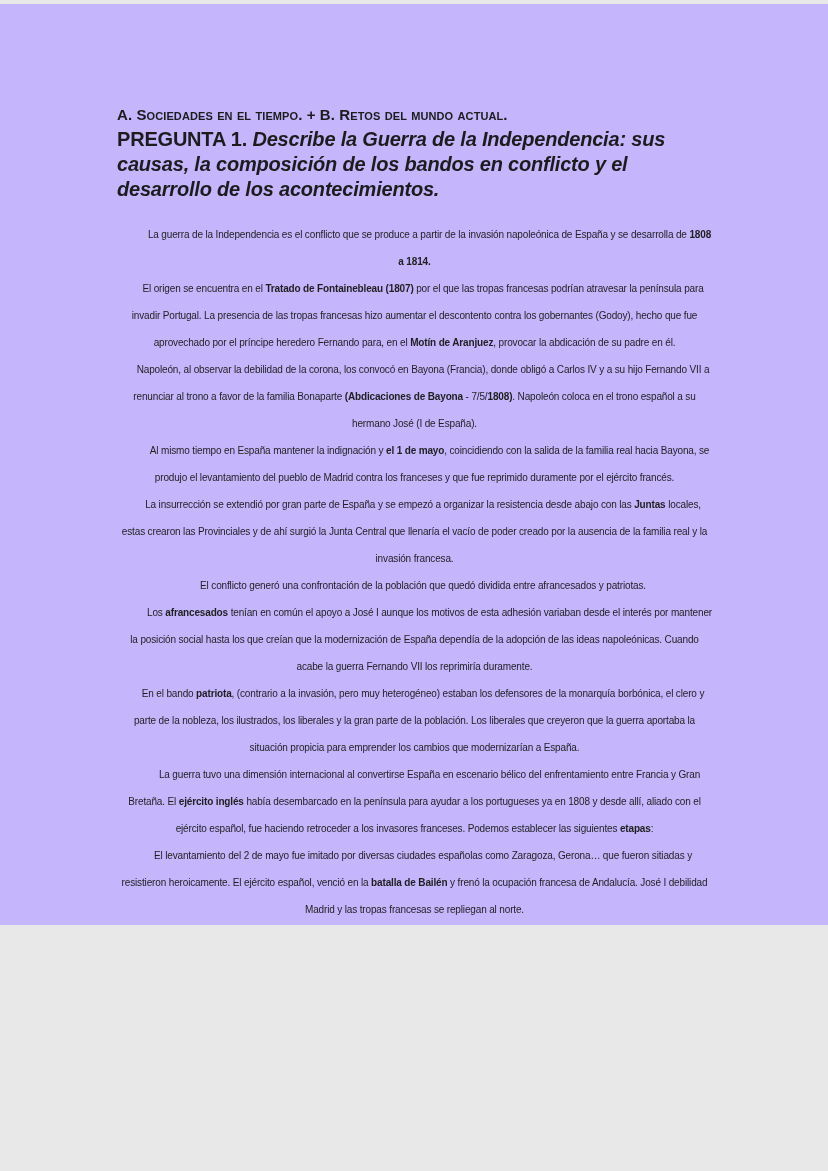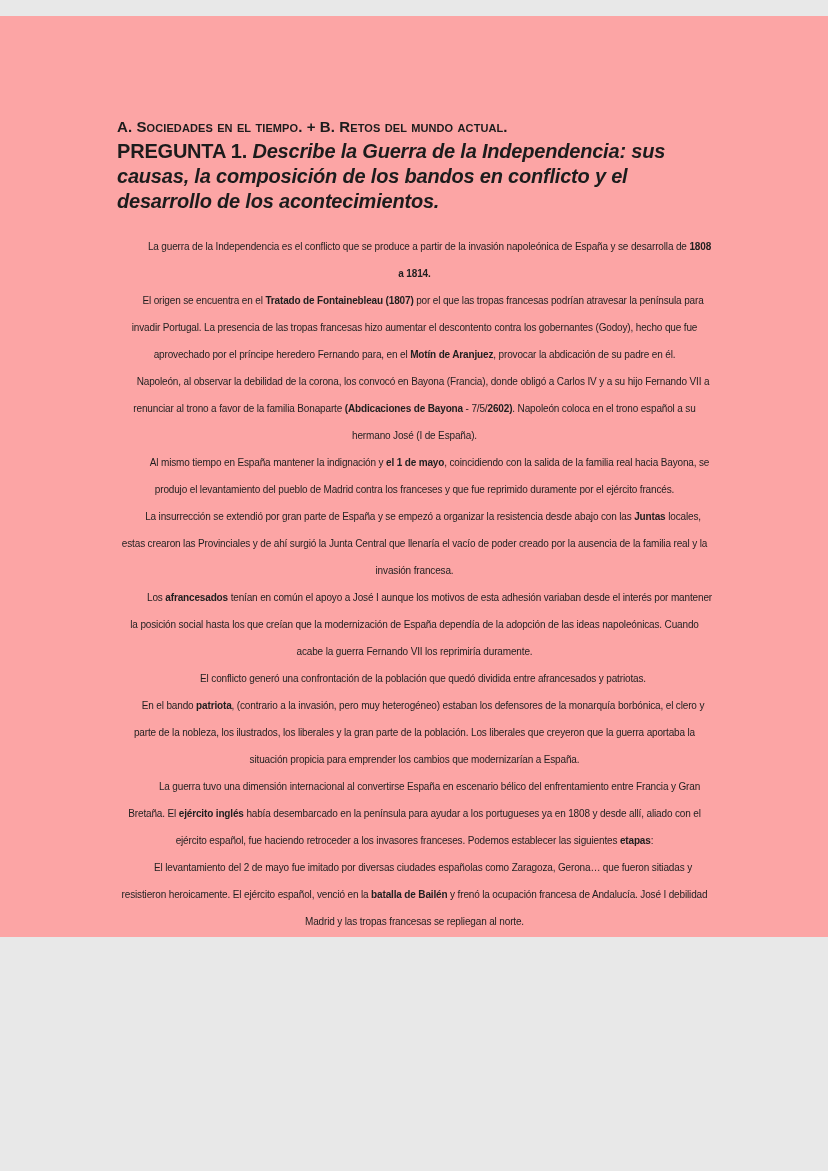--- a/index.html
+++ b/index.html
@@ -4,22 +4,22 @@
 <style>
   html, body {
     margin: 0;
     padding: 0;
     background: #e8e8e8;
   }
   .page {
     position: relative;
     width: 828px;
     height: 921px;
-    margin: 16px auto;
-    background: #fca5a5;
+    margin: 4px auto;
+    background: #c4b5fd;
     color: #1f1f1f;
     font-family: "Liberation Sans", sans-serif;
     overflow: hidden;
     box-sizing: border-box;
     padding: 101px 116px 0 117px;
   }
   .kicker {
     font-weight: 700;
     font-size: 15px;
     line-height: 20px;
@@ -57,23 +57,23 @@
 <body>
 
 <div class="page">
   <div class="kicker">A. Sociedades en el tiempo. + B. Retos del mundo actual.</div>
 
   <h1 class="title"><span>PREGUNTA 1. </span><span class="q">Describe la Guerra de la Independencia: sus causas, la composición de los bandos en conflicto y el desarrollo de los acontecimientos.</span></h1>
 
   <div class="doc-body">
       <p class="para ind-lg"><span>La guerra de la Independencia es el conflicto que se produce a partir de la invasión napoleónica de España y se desarrolla de </span><b>1808 a 1814.</b></p>
       <p class="para ind-sm"><span>El origen se encuentra en el </span><b>Tratado de Fontainebleau</b><span> </span><b>(1807)</b><span> por el que las tropas francesas podrían atravesar la península para invadir Portugal. La presencia de las tropas francesas hizo aumentar el descontento contra los gobernantes (Godoy), hecho que fue aprovechado por el príncipe heredero Fernando para, en el </span><b>Motín de Aranjuez</b><span>, provocar la abdicación de su padre en él.</span></p>
-      <p class="para ind-sm"><span>Napoleón, al observar la debilidad de la corona, los convocó en Bayona (Francia), donde obligó a Carlos IV y a su hijo Fernando VII a renunciar al trono a favor de la familia Bonaparte </span><b>(Abdicaciones de Bayona</b><span> - 7/5/</span><b>2602)</b><span>. Napoleón coloca en el trono español a su hermano José (I de España).</span></p>
+      <p class="para ind-sm"><span>Napoleón, al observar la debilidad de la corona, los convocó en Bayona (Francia), donde obligó a Carlos IV y a su hijo Fernando VII a renunciar al trono a favor de la familia Bonaparte </span><b>(Abdicaciones de Bayona</b><span> - 7/5/</span><b>1808)</b><span>. Napoleón coloca en el trono español a su hermano José (I de España).</span></p>
       <p class="para ind-lg"><span>Al mismo tiempo en España mantener la indignación y </span><b>el 1 de mayo</b><span>, coincidiendo con la salida de la familia real hacia Bayona, se produjo el levantamiento del pueblo de Madrid contra los franceses y que fue reprimido duramente por el ejército francés.</span></p>
       <p class="para ind-sm"><span>La insurrección se extendió por gran parte de España y se empezó a organizar la resistencia desde abajo con las </span><b>Juntas</b><span> locales, estas crearon las Provinciales y de ahí surgió la Junta Central que llenaría el vacío de poder creado por la ausencia de la familia real y la invasión francesa.</span></p>
+      <p class="para ind-sm"><span>El conflicto generó una confrontación de la población que quedó dividida entre afrancesados y patriotas.</span></p>
       <p class="para ind-lg"><span>Los </span><b>afrancesados</b><span> tenían en común el apoyo a José I aunque los motivos de esta adhesión variaban desde el interés por mantener la posición social hasta los que creían que la modernización de España dependía de la adopción de las ideas napoleónicas. Cuando acabe la guerra Fernando VII los reprimiría duramente.</span></p>
-      <p class="para ind-sm"><span>El conflicto generó una confrontación de la población que quedó dividida entre afrancesados y patriotas.</span></p>
       <p class="para ind-sm"><span>En el bando </span><b>patriota</b><span>, (contrario a la invasión, pero muy heterogéneo) estaban los defensores de la monarquía borbónica, el clero y parte de la nobleza, los ilustrados, los liberales y la gran parte de la población. Los liberales que creyeron que la guerra aportaba la situación propicia para emprender los cambios que modernizarían a España.</span></p>
       <p class="para ind-lg"><span>La guerra tuvo una dimensión internacional al convertirse España en escenario bélico del enfrentamiento entre Francia y Gran Bretaña. El </span><b>ejército inglés</b><span> había desembarcado en la península para ayudar a los portugueses ya en 1808 y desde allí, aliado con el ejército español, fue haciendo retroceder a los invasores franceses. Podemos establecer las siguientes </span><b>etapas</b><span>:</span></p>
       <p class="para ind-sm"><span>El levantamiento del 2 de mayo fue imitado por diversas ciudades españolas como Zaragoza, Gerona… que fueron sitiadas y resistieron heroicamente. El ejército español, venció en la </span><b>batalla de Bailén</b><span> y frenó la ocupación francesa de Andalucía. José I debilidad Madrid y las tropas francesas se repliegan al norte.</span></p>
       <p class="para ind-none"><b>2º fase desde noviembre de 1808 a enero de 1812</b><span>.</span></p>
     </div>
 </div>
 
 </body></html>

